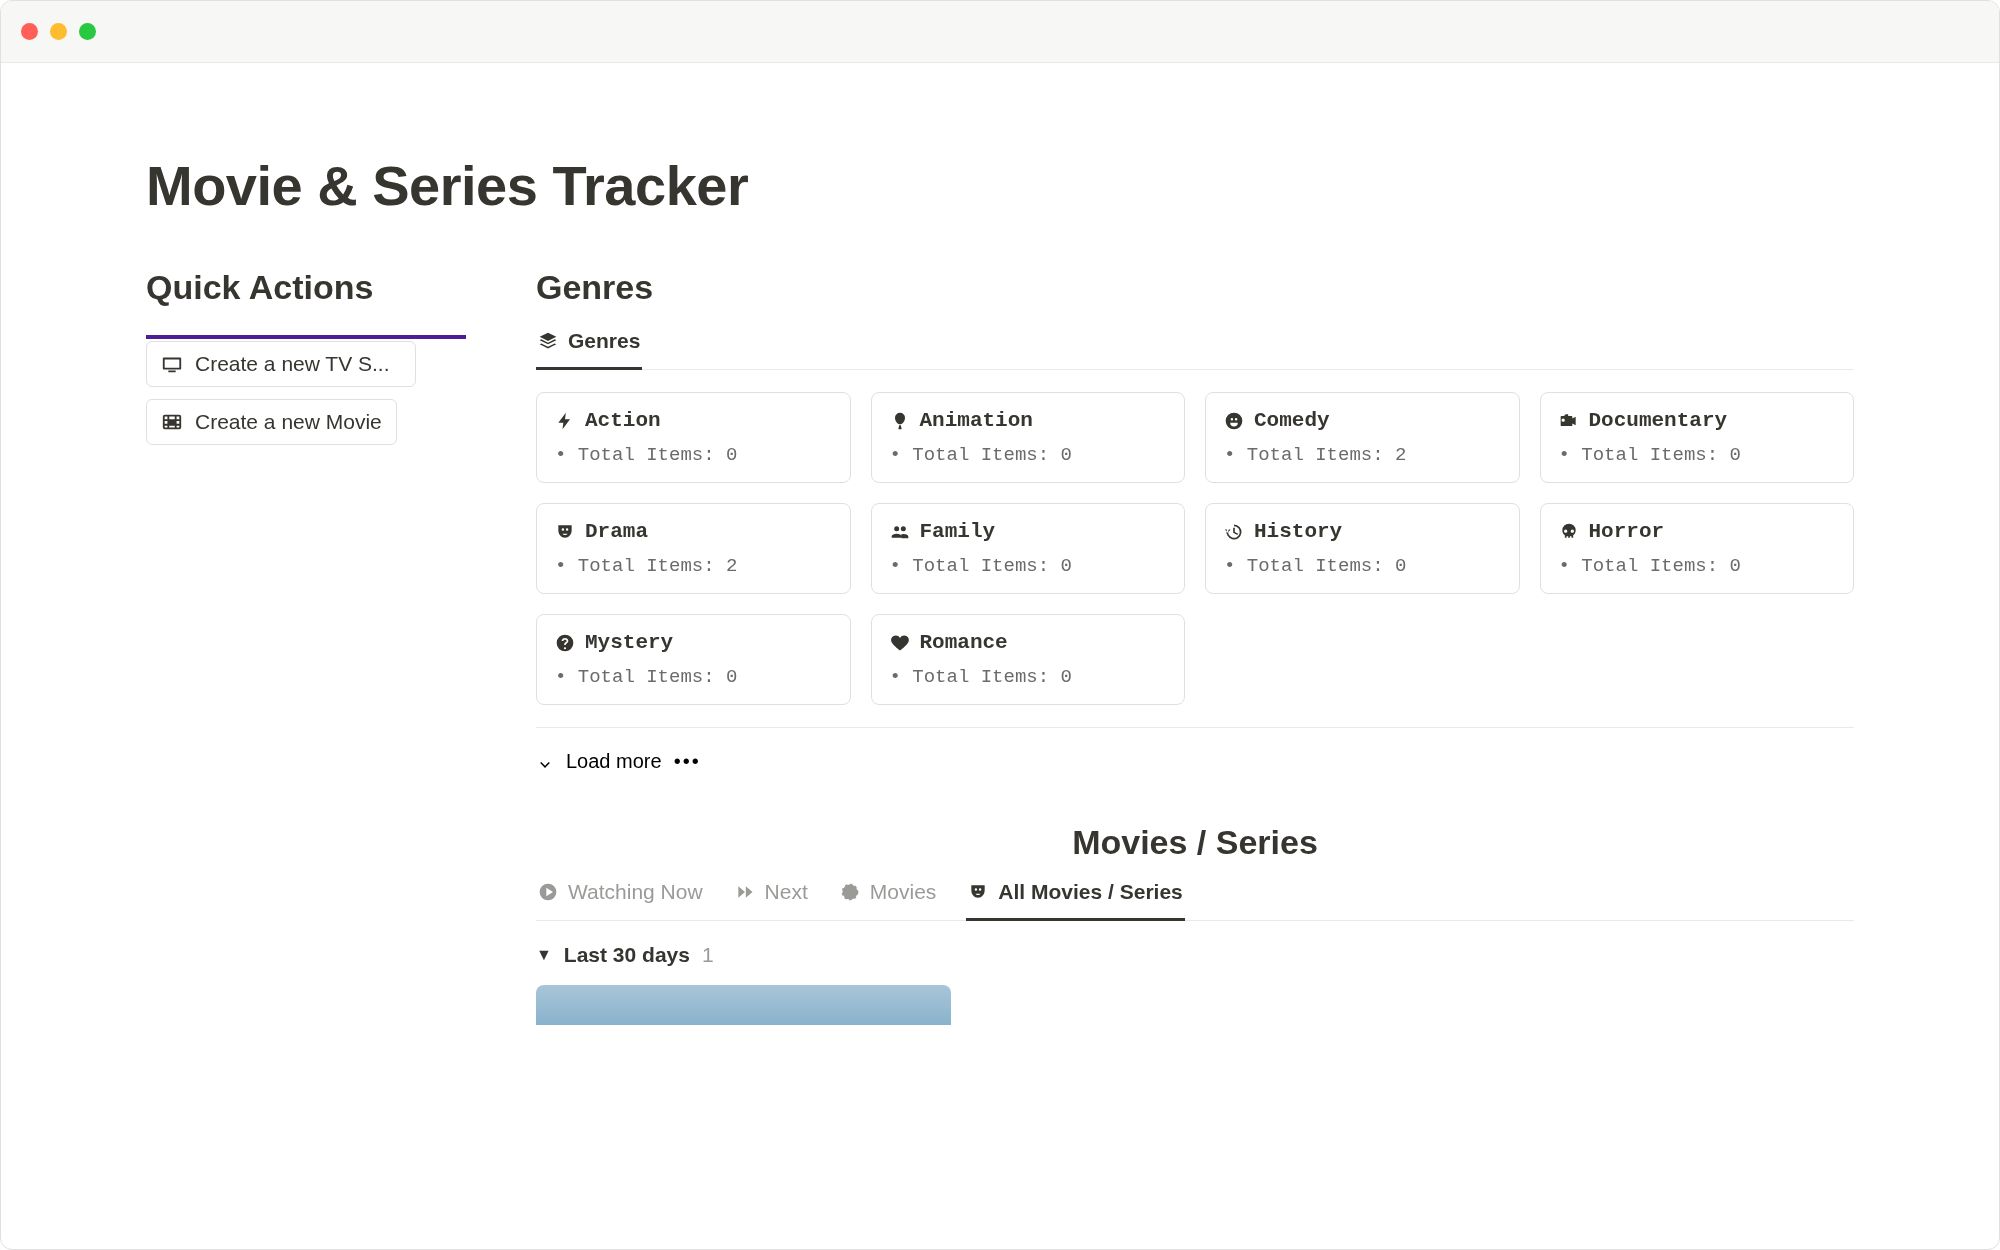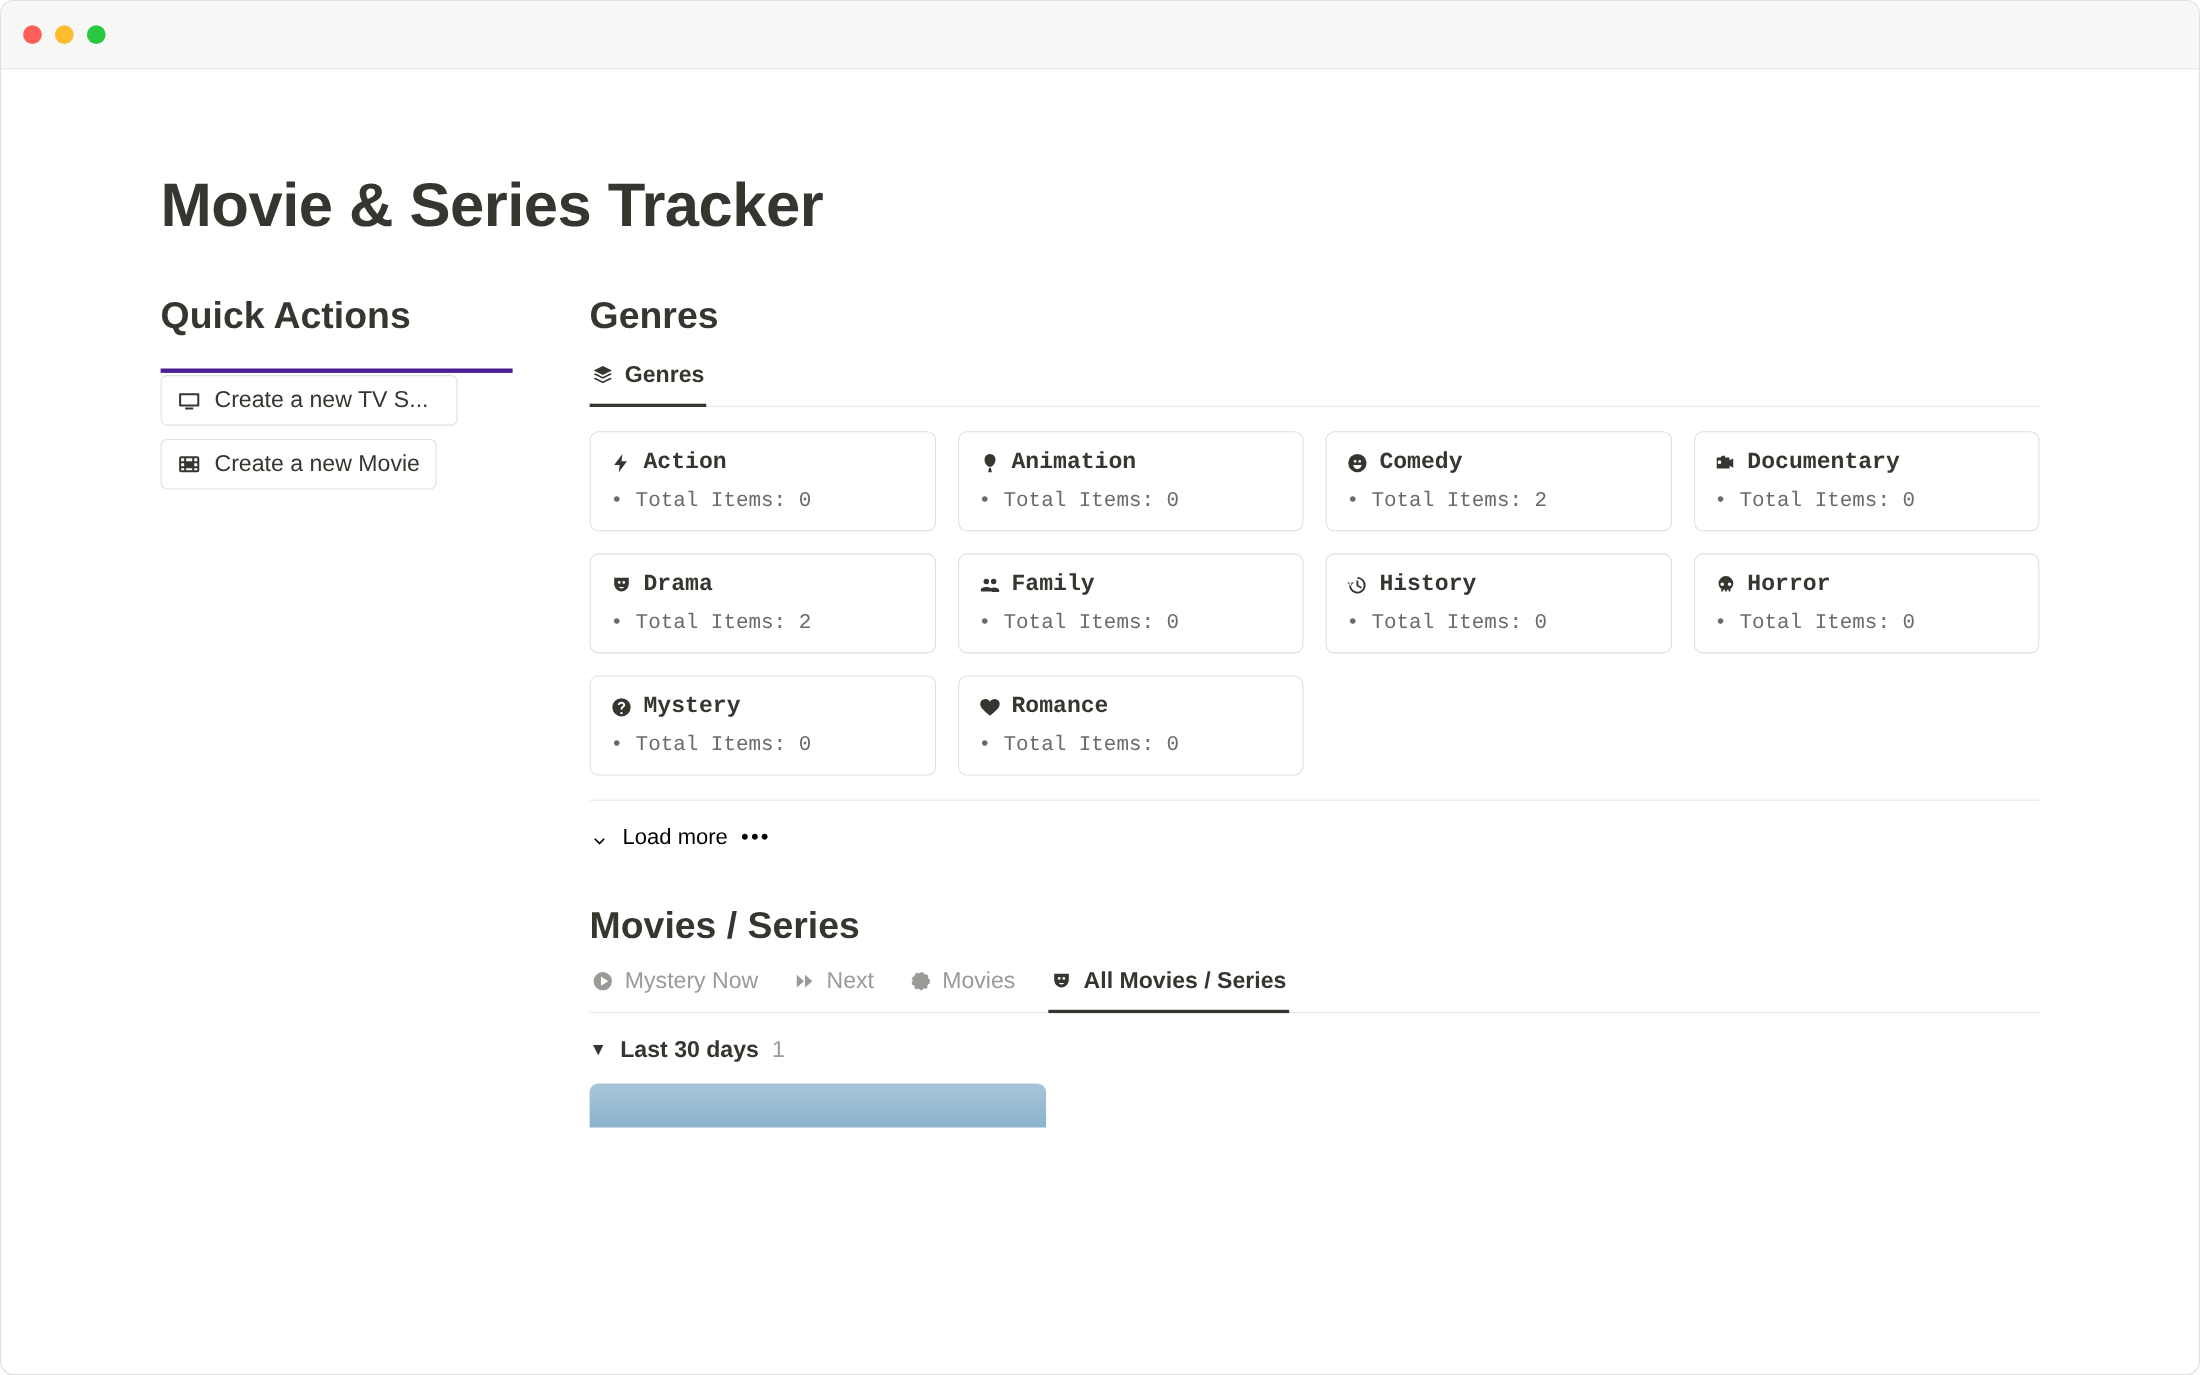--- a/index.html
+++ b/index.html
@@ -175,20 +175,21 @@
     .load-more .icon {
       width: 18px;
       height: 18px;
     }
     .dots {
       letter-spacing: 2px;
     }
     .movies-section .section-heading {
       margin-top: 20px;
       margin-bottom: 8px;
+      text-align: center;
     }
     .movies-tabbar {
       display: flex;
       border-bottom: 1px solid #e9e9e7;
       gap: 28px;
       margin-bottom: 22px;
     }
     .group-header {
       display: flex;
       align-items: center;
@@ -375,21 +376,21 @@
         </div>
 
         <div class="movies-section">
           <h2 class="section-heading">Movies / Series</h2>
 
           <div class="movies-tabbar">
             <div class="tab">
               <svg class="icon" viewBox="0 0 24 24">
                   <path d="M12 2a10 10 0 1 0 0 20 10 10 0 0 0 0-20zm-2 5l8 5-8 5V7z"></path>
                 </svg>
-              <span>Mystery Now</span>
+              <span>Watching Now</span>
             </div>
             <div class="tab">
               <svg class="icon" viewBox="0 0 24 24">
                   <path d="M4 5l8 7-8 7V5zm9 0l8 7-8 7V5z"></path>
                 </svg>
               <span>Next</span>
             </div>
             <div class="tab">
               <svg class="icon" viewBox="0 0 24 24" fill="none" stroke="currentColor" stroke-width="2" stroke-dasharray="3 3">
                   <circle cx="12" cy="12" r="9"></circle>

